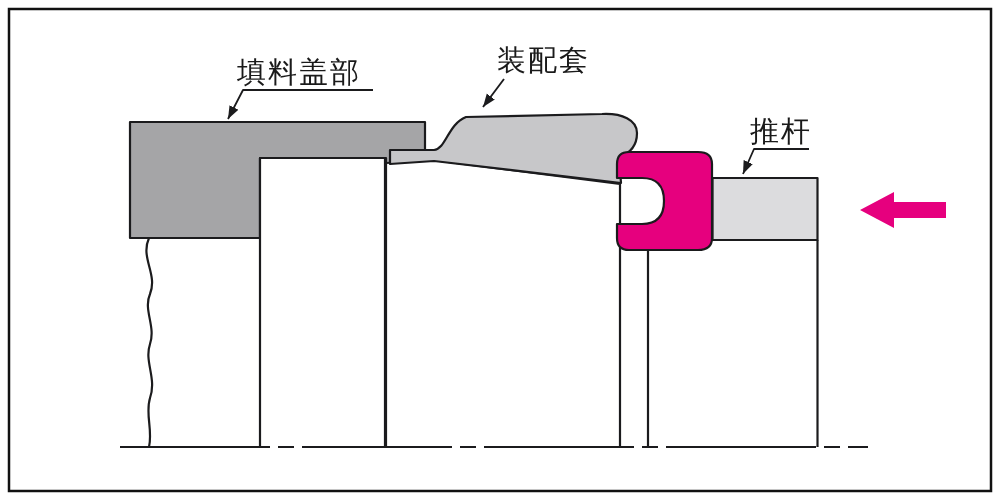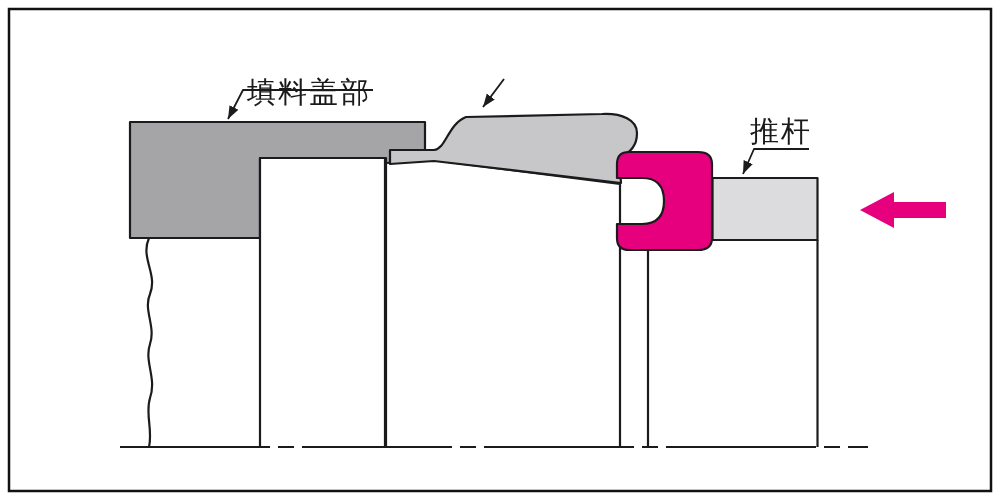--- a/index.html
+++ b/index.html
@@ -50,15 +50,16 @@
 
     <path class="ol" stroke-width="1.8" stroke-dasharray="150 8 16 8" d="M120,447 L868,447"></path>
 
     <polygon fill="#e6007e" points="860,210 894,192 894,202 946,202 946,218 894,218 894,228"></polygon>
 
     <polyline class="leader" points="373,90 243,90 228,119" marker-end="url(#ah)"></polyline>
     <polyline class="leader" points="504,79 483,107" marker-end="url(#ah)"></polyline>
     <polyline class="leader" points="809,149 754,149 743,174" marker-end="url(#ah)"></polyline>
   </svg>
 
-  <div class="lbl" style="left:247px;top:58px;margin-top:20px;">填料盖部</div>
+  <div class="lbl" style="left:237px;top:58px;">填料盖部</div>
+  <div class="lbl" style="left:497px;top:46px;">装配套</div>
   <div class="lbl" style="left:750px;top:117px;text-align:right;">推杆</div>
 </div>
 
 </body></html>

